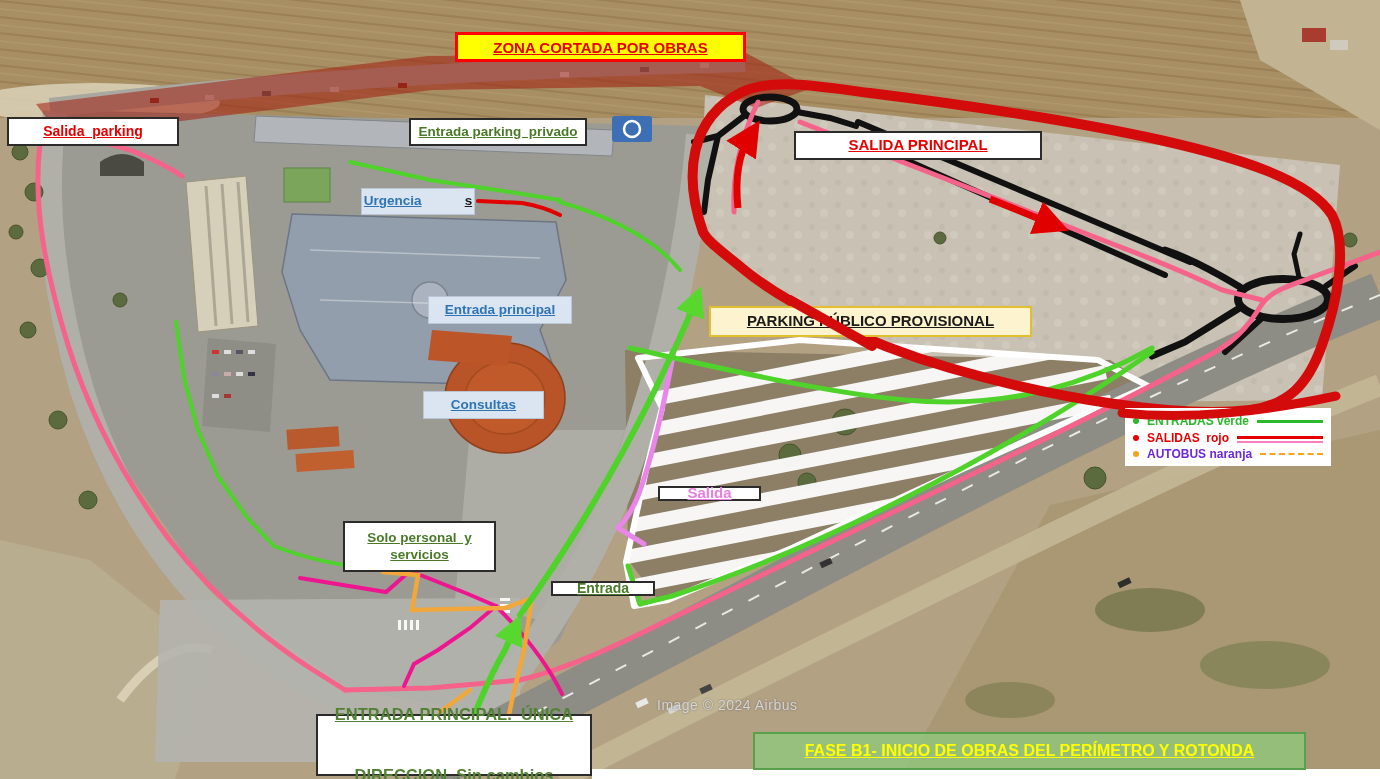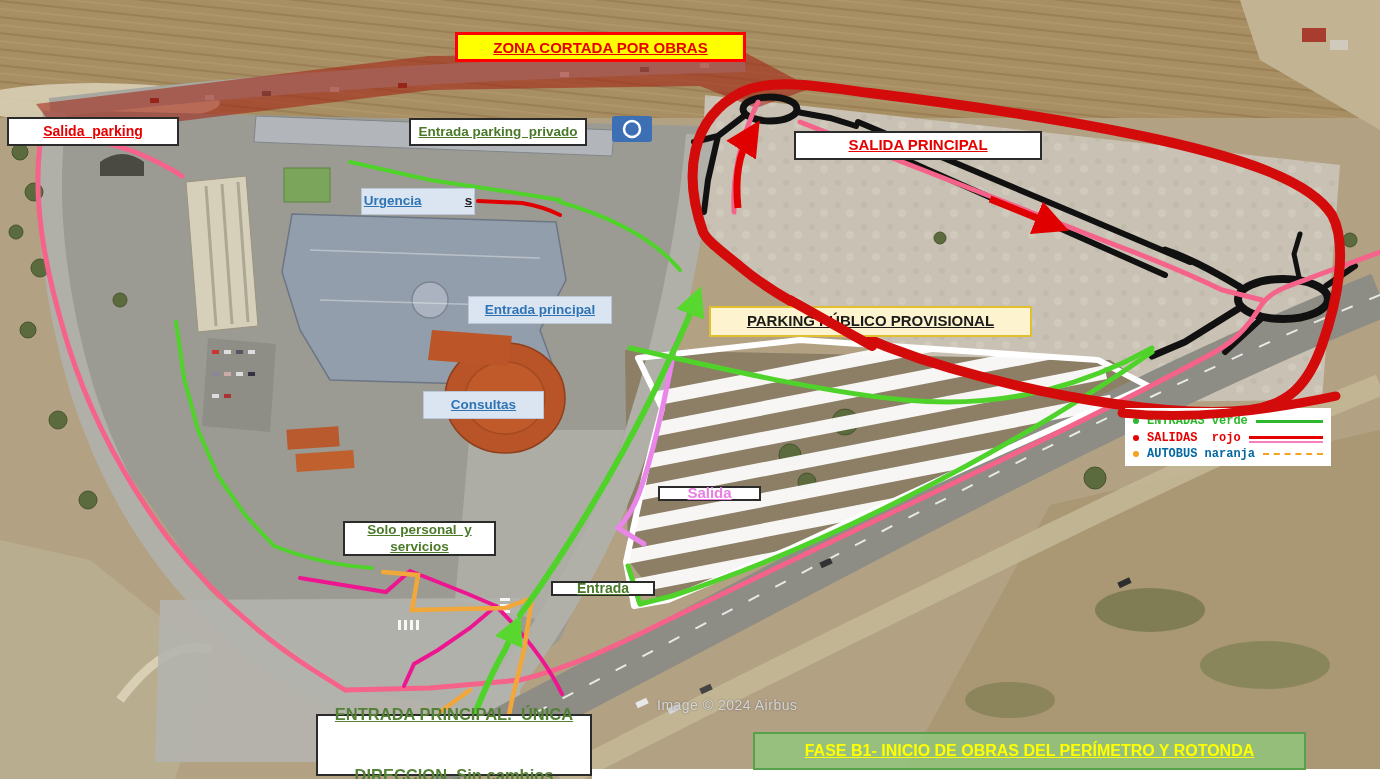--- a/index.html
+++ b/index.html
@@ -36,21 +36,21 @@
   .two-line{flex-direction:column;justify-content:center;}
   .legend{
     position:absolute;z-index:20;background:#ffffff;box-sizing:border-box;
     padding:5px 8px 4px 8px;display:flex;flex-direction:column;justify-content:space-between;
     font-weight:bold;font-size:12px;
   }
   .leg-row{display:flex;align-items:center;height:16px;}
   .leg-dot{width:6px;height:6px;border-radius:50%;margin-right:8px;flex:0 0 auto;}
   .leg-lab{white-space:pre;}
   .leg-line{flex:1 1 auto;margin-left:8px;}
-  .lg-green{color:#2eb82e;} .lg-red{color:#e60000;} .lg-orange{color:#0369a1;}
+  .lg-green{color:#2eb82e;} .lg-red{color:#e60000;} .lg-orange{color:#6d28d9;}
   .ln-green{border-top:3px solid #2eb82e;}
   .ln-red{border-top:3px solid #e60000;position:relative;}
   .ln-red:after{content:"";position:absolute;left:0;right:0;top:2px;border-top:2.5px solid #f77fc0;}
   .ln-orange{border-top:2.5px dashed #f5a31f;}
   .watermark{
     position:absolute;z-index:15;color:#d6d6d6;font-size:14px;letter-spacing:.5px;
     text-shadow:0 0 2px rgba(60,60,60,.6);font-family:"Liberation Sans",sans-serif;
   }
 </style>
 </head>
@@ -289,33 +289,33 @@
   </div>
 
   <div class="lbl blue-bg" style="left:361px;top:188px;width:114px;height:27px;font-size:13.5px;">
     <span>Urgencia</span><span class="black-t">s</span>
   </div>
 
   <div class="lbl red-t" style="left:794px;top:131px;width:248px;height:29px;font-size:15px;">
     <span>SALIDA PRINCIPAL</span>
   </div>
 
-  <div class="lbl blue-bg" style="left:428px;top:296px;width:144px;height:28px;font-size:13.5px;margin-left:40px;">
+  <div class="lbl blue-bg" style="left:428px;top:296px;width:144px;height:28px;font-size:13.5px;">
     <span>Entrada principal</span>
   </div>
 
   <div class="lbl black-t" style="left:709px;top:306px;width:323px;height:31px;font-size:15px;background:#fdf3cf;border:2px solid #e2bf2e;">
     <span>PARKING PÚBLICO PROVISIONAL</span>
   </div>
 
   <div class="lbl blue-bg" style="left:423px;top:391px;width:121px;height:28px;font-size:13.5px;">
     <span>Consultas</span>
   </div>
 
-  <div class="legend" style="left:1125px;top:408px;width:206px;height:58px;font-family:Liberation Mono, monospace;">
+  <div class="legend" style="left:1125px;top:408px;width:206px;height:58px;">
     <div class="leg-row">
       <span class="leg-dot" style="background:#2eb82e;"></span>
       <span class="leg-lab lg-green">ENTRADAS verde</span>
       <span class="leg-line ln-green"></span>
     </div>
     <div class="leg-row">
       <span class="leg-dot" style="background:#e60000;"></span>
       <span class="leg-lab lg-red">SALIDAS  rojo</span>
       <span class="leg-line ln-red"></span>
     </div>
@@ -323,21 +323,21 @@
       <span class="leg-dot" style="background:#f5a31f;"></span>
       <span class="leg-lab lg-orange">AUTOBUS naranja</span>
       <span class="leg-line ln-orange"></span>
     </div>
   </div>
 
   <div class="lbl violet-t" style="left:658px;top:486px;width:103px;height:15px;font-size:15px;">
     <span>Salida</span>
   </div>
 
-  <div class="lbl green-t two-line" style="left:343px;top:521px;width:153px;height:35px;font-size:13.5px;">
+  <div class="lbl green-t two-line" style="left:343px;top:521px;width:153px;height:51px;font-size:13.5px;">
     <span>Solo personal  y</span>
     <span>servicios</span>
   </div>
 
   <div class="lbl green-t" style="left:551px;top:581px;width:104px;height:15px;font-size:14px;">
     <span>Entrada</span>
   </div>
 
   <div class="lbl two-line" style="left:316px;top:714px;width:276px;height:62px;font-size:16.5px;color:#538135;gap:40px;">
     <span>ENTRADA PRINCIPAL.  ÚNICA</span>

